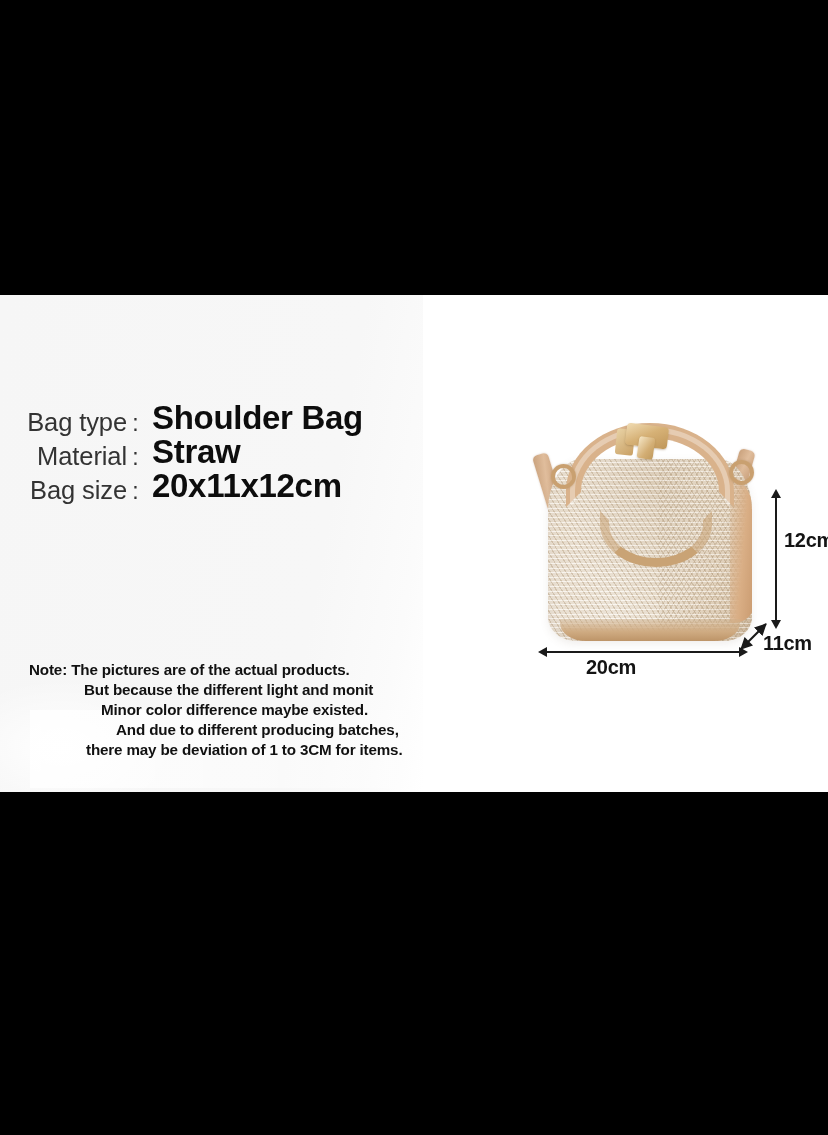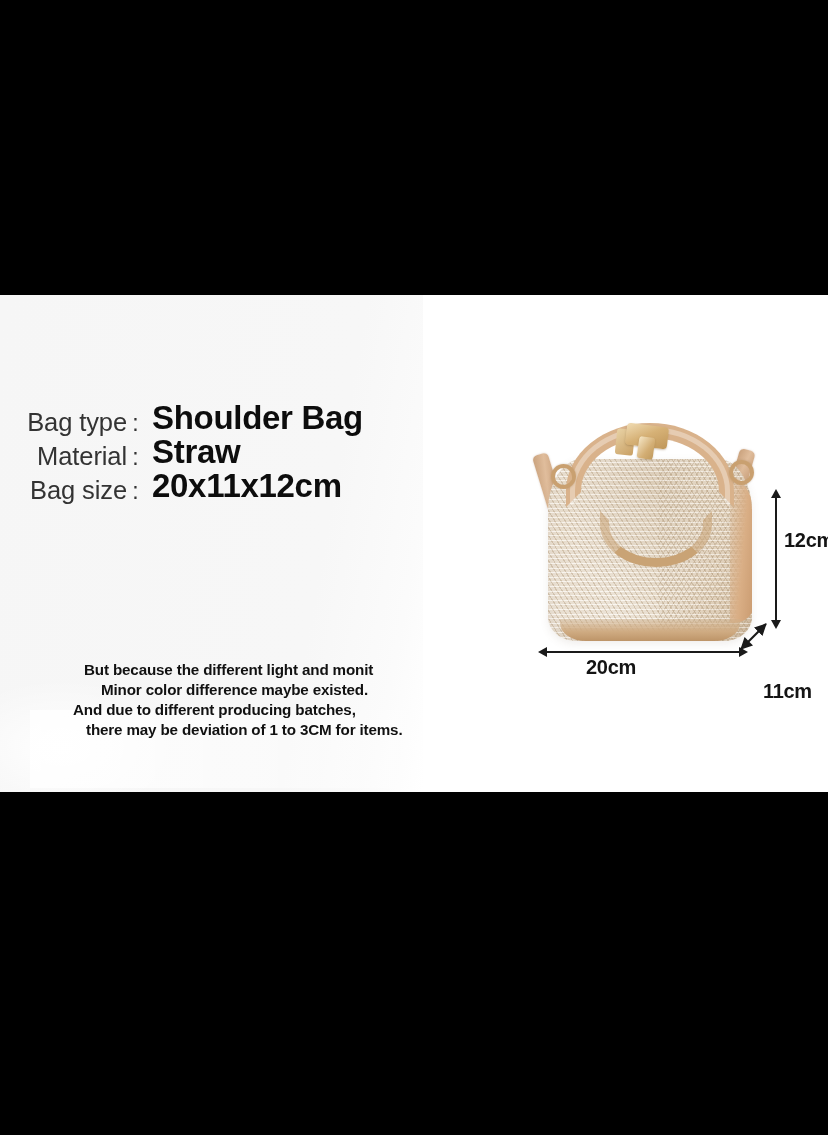--- a/index.html
+++ b/index.html
@@ -113,21 +113,21 @@
     font-size: 15.2px;
     font-weight: 700;
     color: #111111;
     line-height: 20px;
     white-space: pre;
     letter-spacing: -0.15px;
   }
   .note-line.indent-0 { padding-left: 29px; }
   .note-line.indent-1 { padding-left: 84px; }
   .note-line.indent-2 { padding-left: 101px; }
-  .note-line.indent-3 { padding-left: 73px; }
+  .note-line.indent-3 { padding-left: 116px; }
   .note-line.indent-4 { padding-left: 86px; }
 
   
   #bag-figure {
     position: absolute;
     left: 530px;
     top: 128px;     
     width: 240px;
     height: 240px;
   }
@@ -364,20 +364,21 @@
         <span class="spec-value">Straw</span>
       </div>
       <div class="spec-row">
         <span class="spec-label">Bag size</span>
         <span class="spec-colon">:</span>
         <span class="spec-value">20x11x12cm</span>
       </div>
     </div>
 
     <div id="note-block">
+      <div class="note-line indent-0">Note: The pictures are of the actual products.</div>
       <div class="note-line indent-1">But because the different light and monit</div>
       <div class="note-line indent-2">Minor color difference maybe existed.</div>
       <div class="note-line indent-3">And due to different producing batches,</div>
       <div class="note-line indent-4">there may be deviation of 1 to 3CM for items.</div>
     </div>
   </div>
 
   <div id="photo-panel"></div>
 
   <div id="bag-figure">
@@ -412,17 +413,17 @@
     <defs>
       <marker id="ah" markerWidth="7" markerHeight="7" refX="5.5" refY="3" orient="auto">
         <path d="M0,0 L6,3 L0,6 z" fill="#1a1a1a"></path>
       </marker>
       <marker id="at" markerWidth="7" markerHeight="7" refX="0.5" refY="3" orient="auto">
         <path d="M6,0 L0,3 L6,6 z" fill="#1a1a1a"></path>
       </marker>
     </defs>
     <line x1="4" y1="29" x2="29" y2="4" stroke="#1a1a1a" stroke-width="2" marker-start="url(#at)" marker-end="url(#ah)"></line>
   </svg>
-  <div class="dim-label" id="label-11cm" style="top:337px;margin-top:48px;">11cm</div>
+  <div class="dim-label" id="label-11cm" style="top:337px;">11cm</div>
 
 </div>
 
 <div class="letterbox" id="letterbox-bottom"></div>
 
 </body></html>

